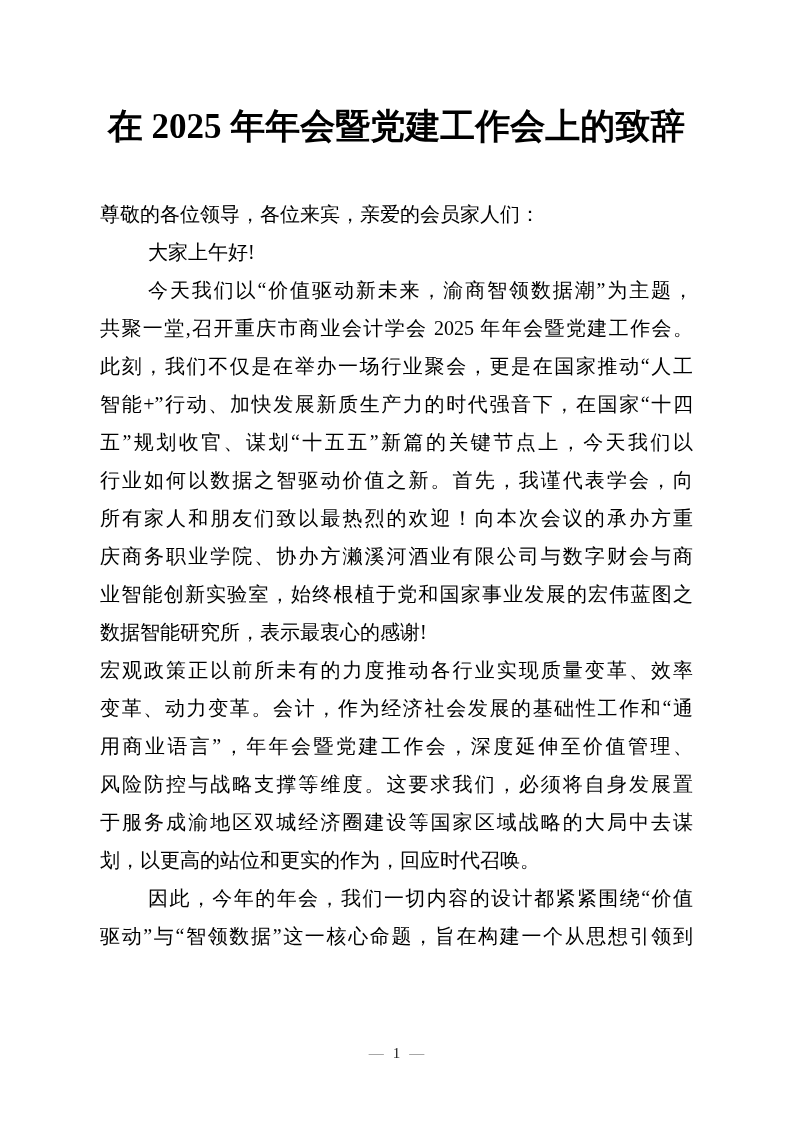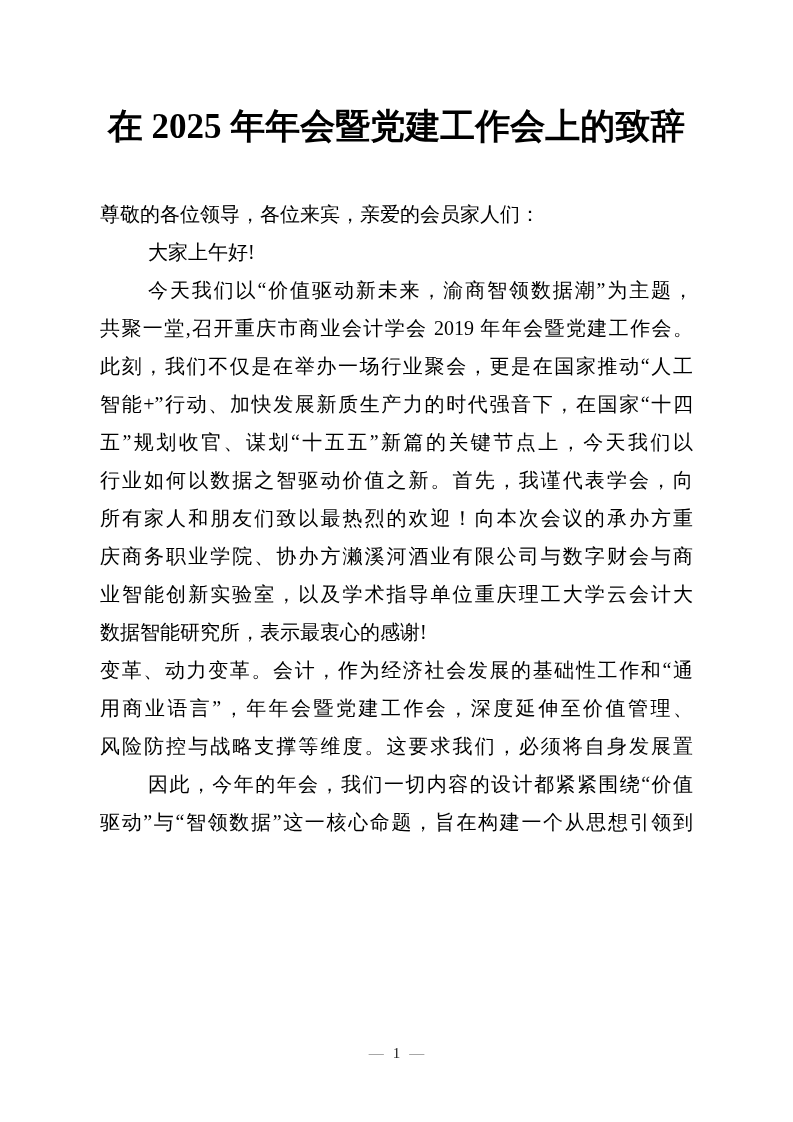--- a/index.html
+++ b/index.html
@@ -65,32 +65,35 @@
 <body>
 
 <div class="page">
 
   <h1 class="doc-title">在 2025 年年会暨党建工作会上的致辞</h1>
 
   <div class="doc-body">
     <p class="line">尊敬的各位领导，各位来宾，亲爱的会员家人们：</p>
     <p class="line indent">大家上午好!</p>
     <p class="line indent fill">今天我们以“价值驱动新未来，渝商智领数据潮”为主题，</p>
-    <p class="line fill">共聚一堂,召开重庆市商业会计学会 2019 年年会暨党建工作会。</p>
+    <p class="line fill">共聚一堂,召开重庆市商业会计学会 2025 年年会暨党建工作会。</p>
     <p class="line fill">此刻，我们不仅是在举办一场行业聚会，更是在国家推动“人工</p>
     <p class="line fill">智能+”行动、加快发展新质生产力的时代强音下，在国家“十四</p>
     <p class="line fill">五”规划收官、谋划“十五五”新篇的关键节点上，今天我们以</p>
     <p class="line fill">行业如何以数据之智驱动价值之新。首先，我谨代表学会，向</p>
     <p class="line fill">所有家人和朋友们致以最热烈的欢迎！向本次会议的承办方重</p>
     <p class="line fill">庆商务职业学院、协办方濑溪河酒业有限公司与数字财会与商</p>
-    <p class="line fill">业智能创新实验室，以及学术指导单位重庆理工大学云会计大</p>
+    <p class="line fill">业智能创新实验室，始终根植于党和国家事业发展的宏伟蓝图之</p>
     <p class="line">数据智能研究所，表示最衷心的感谢!</p>
+    <p class="line fill">宏观政策正以前所未有的力度推动各行业实现质量变革、效率</p>
     <p class="line fill">变革、动力变革。会计，作为经济社会发展的基础性工作和“通</p>
     <p class="line fill">用商业语言”，年年会暨党建工作会，深度延伸至价值管理、</p>
     <p class="line fill">风险防控与战略支撑等维度。这要求我们，必须将自身发展置</p>
+    <p class="line fill">于服务成渝地区双城经济圈建设等国家区域战略的大局中去谋</p>
+    <p class="line">划，以更高的站位和更实的作为，回应时代召唤。</p>
     <p class="line indent fill">因此，今年的年会，我们一切内容的设计都紧紧围绕“价值</p>
     <p class="line fill">驱动”与“智领数据”这一核心命题，旨在构建一个从思想引领到</p>
   </div>
 
   <div class="page-footer">
     <span class="footer-dash">—</span><span class="footer-num">1</span><span class="footer-dash">—</span>
   </div>
 
 </div>
 

